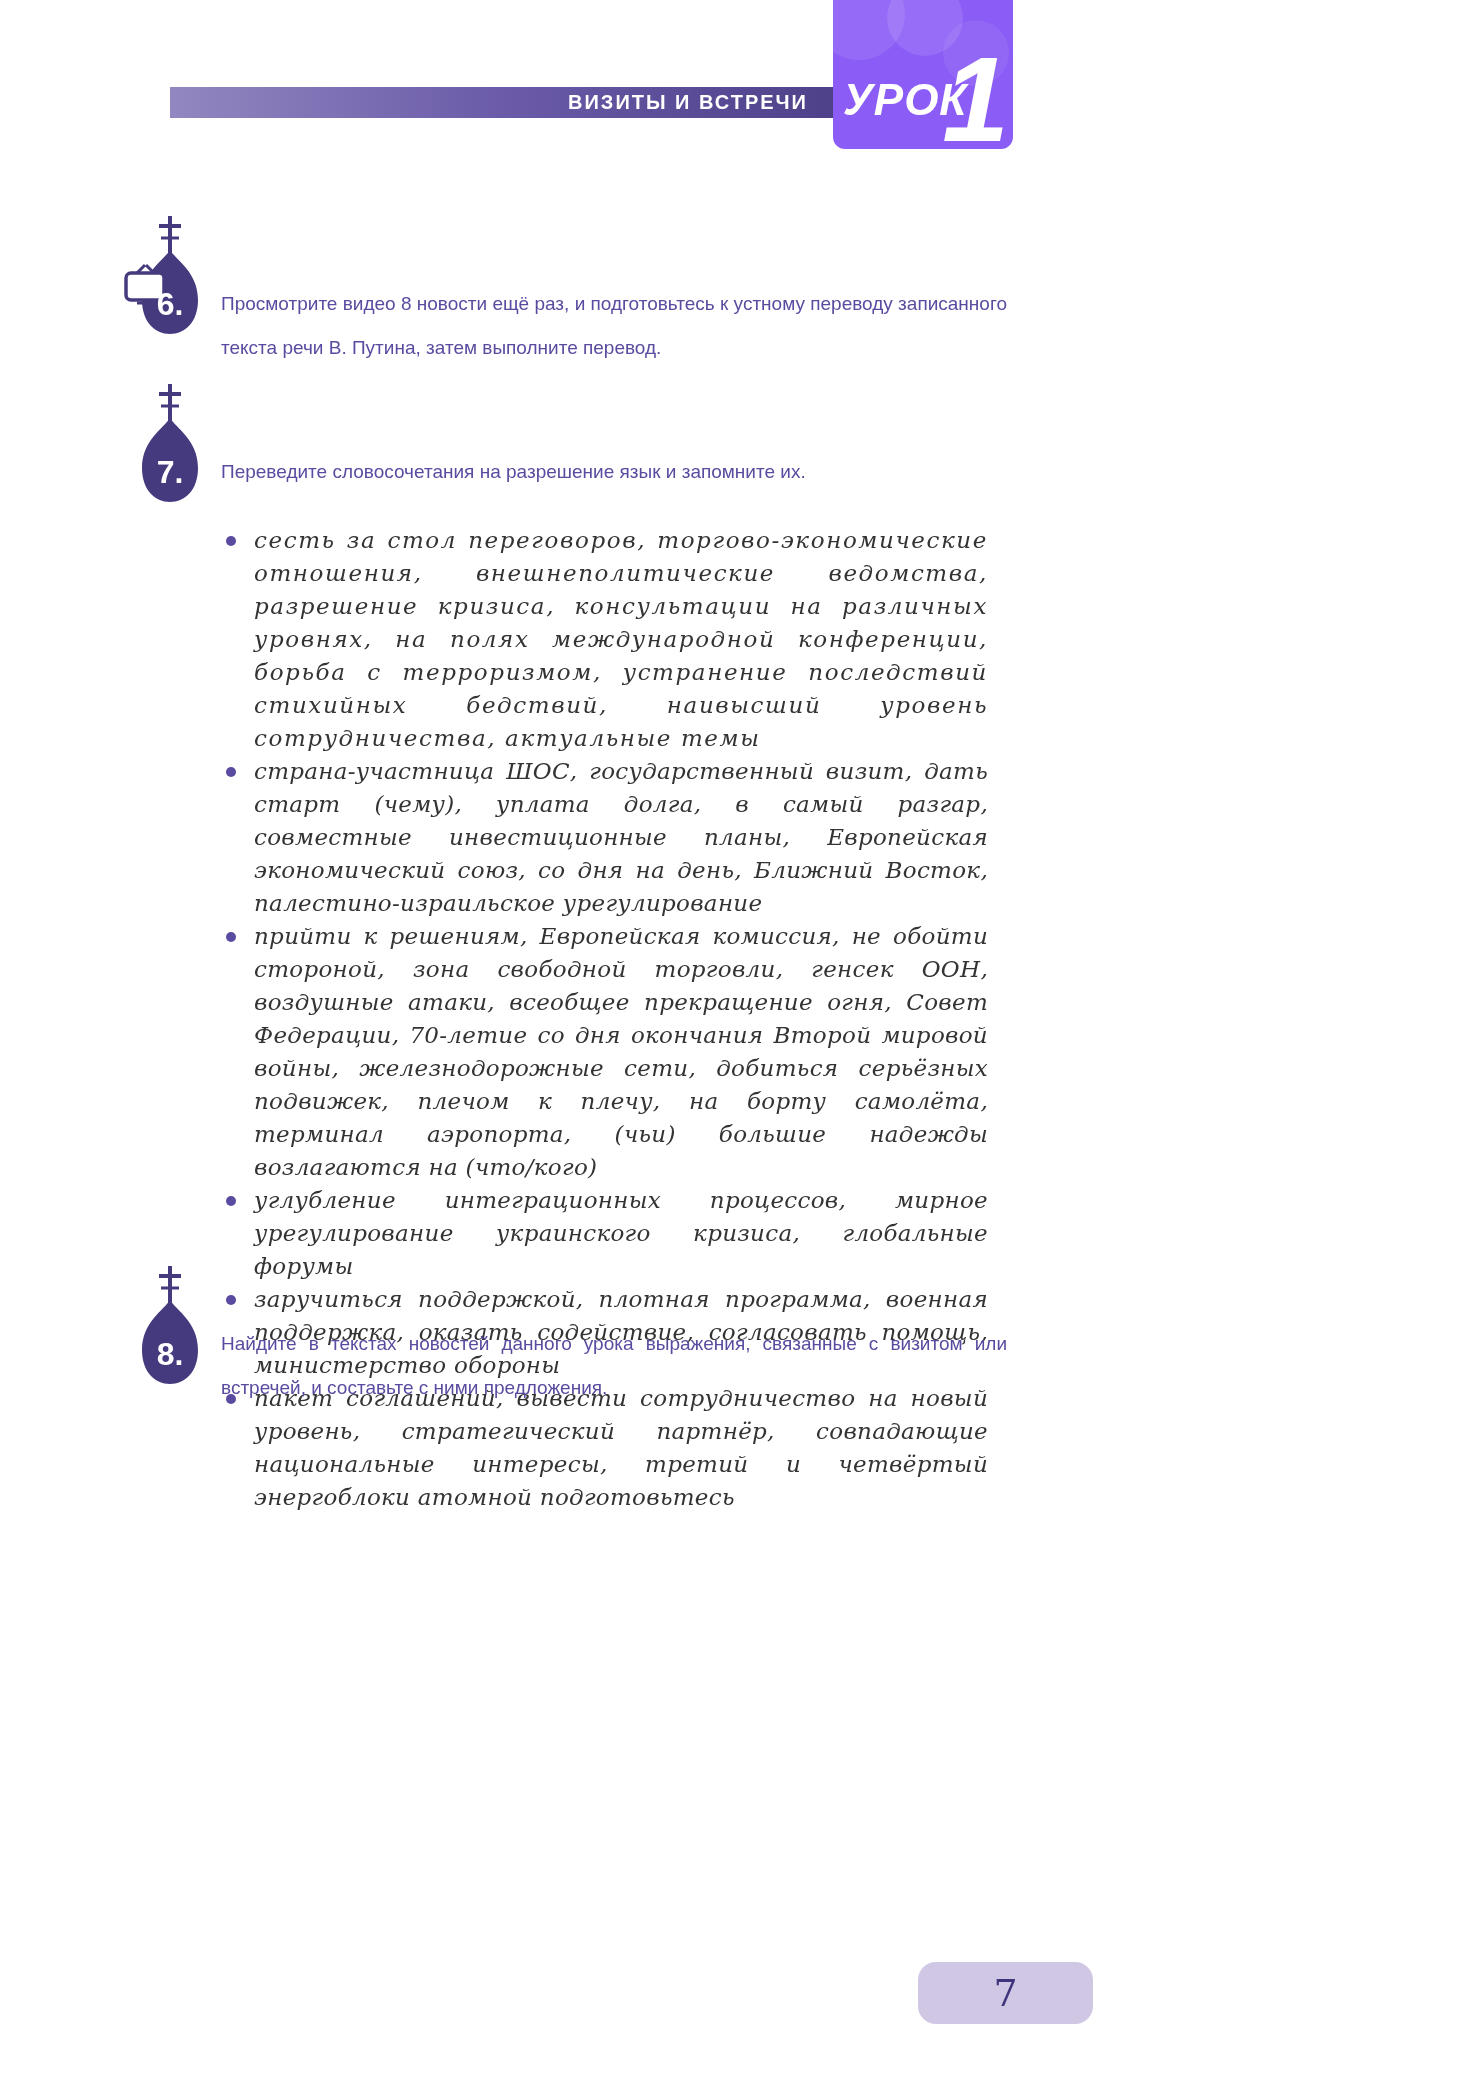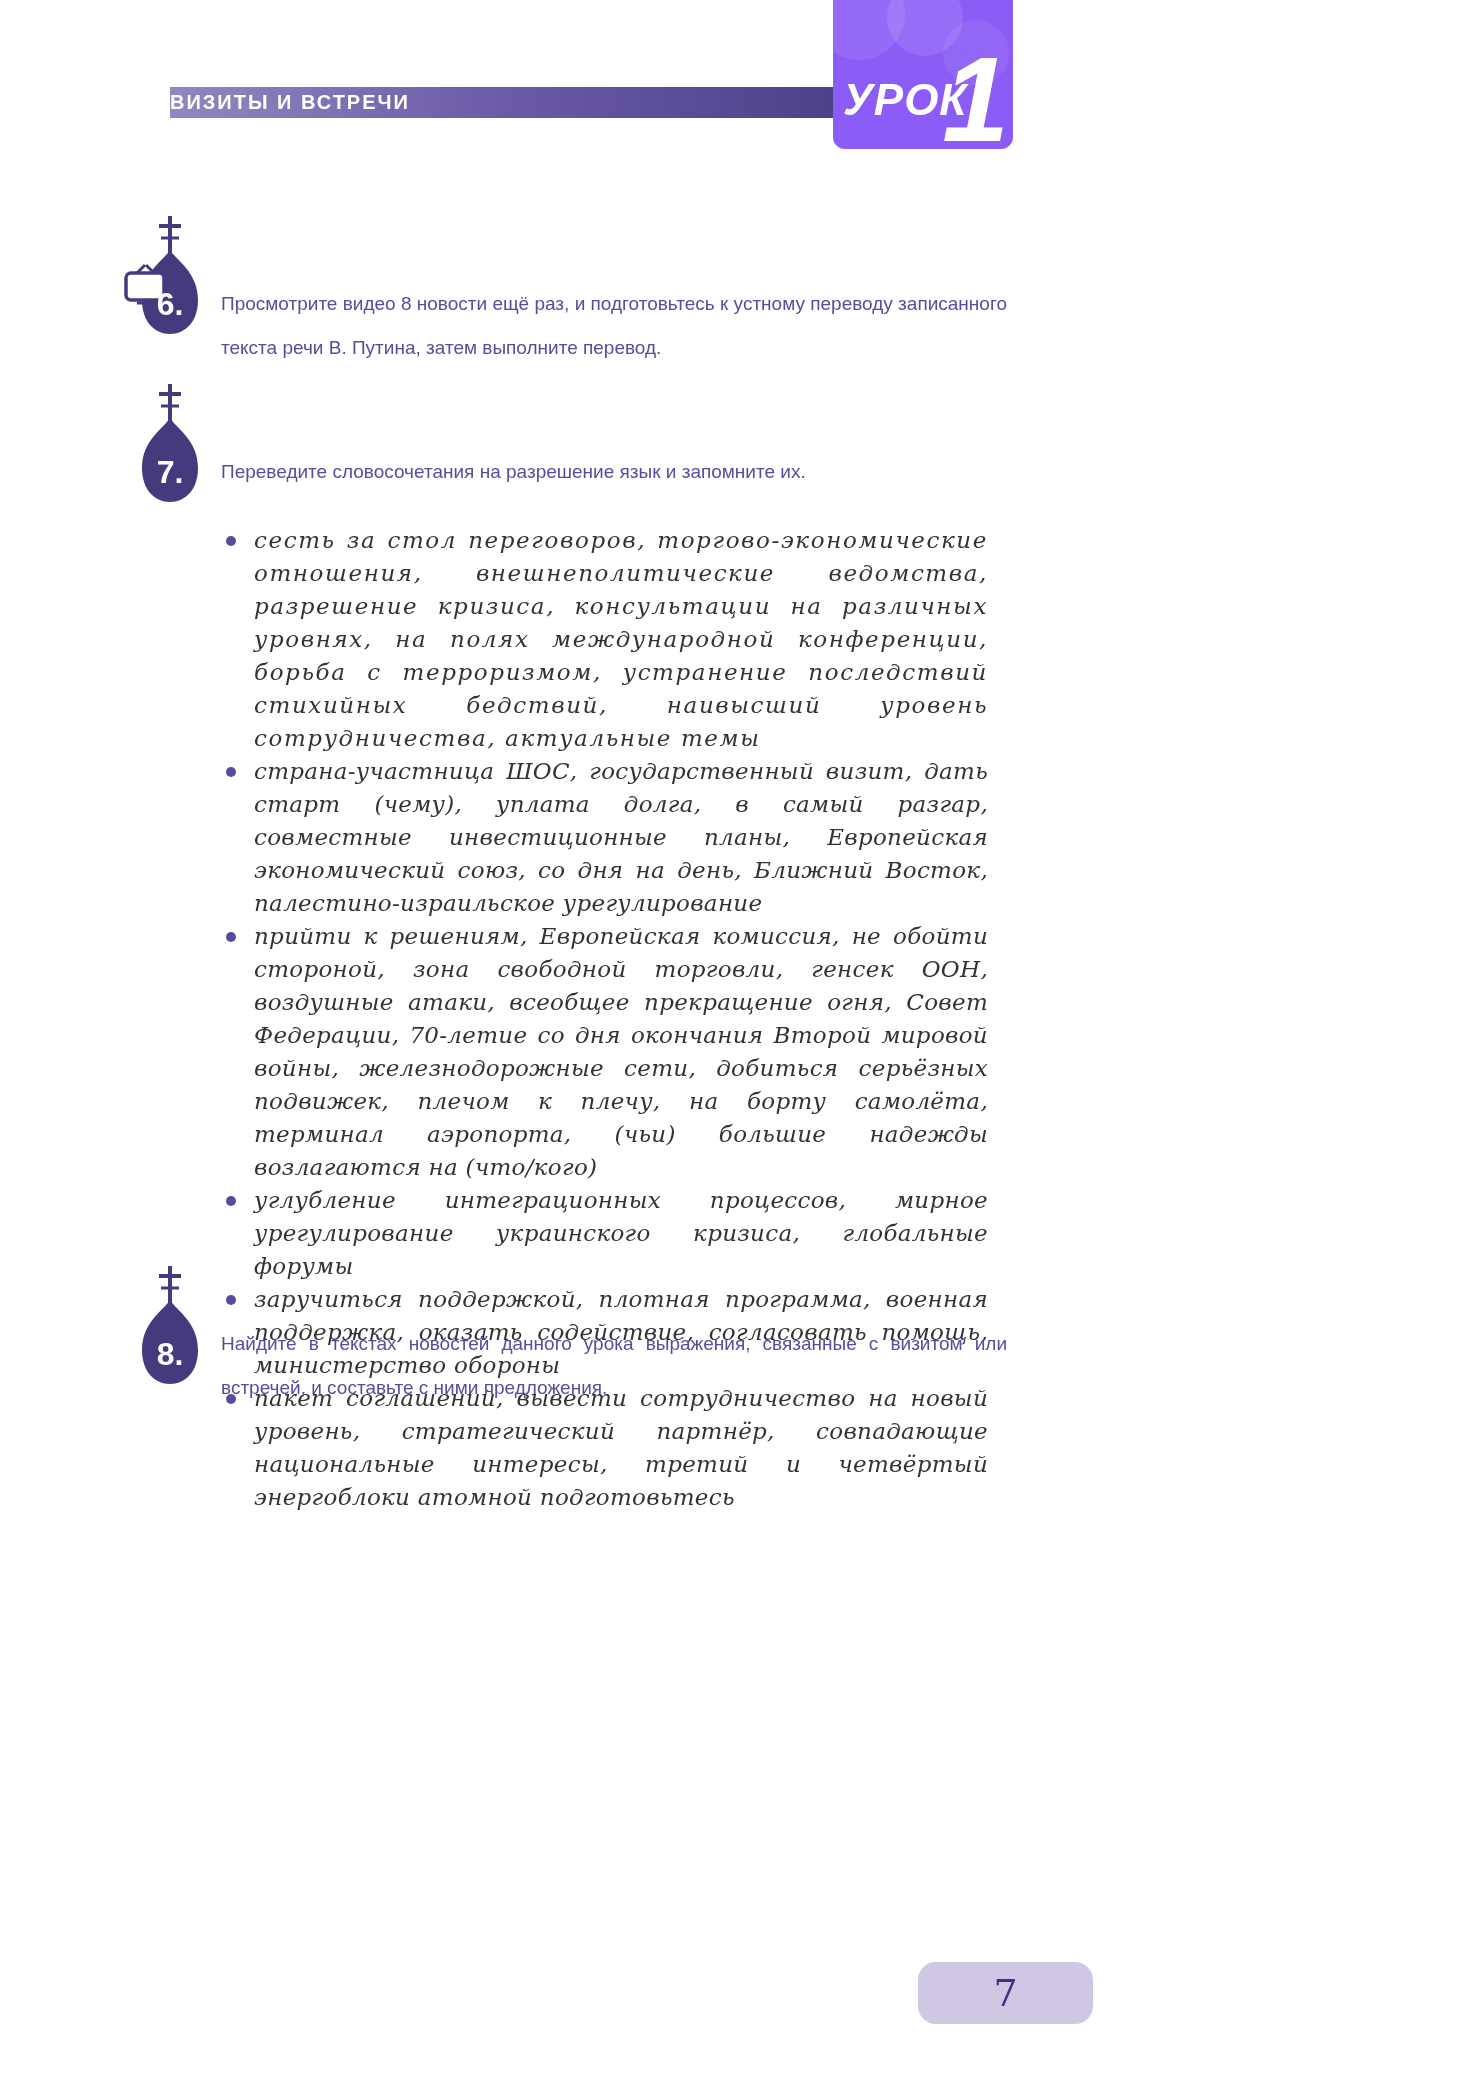--- a/index.html
+++ b/index.html
@@ -5,21 +5,21 @@
   html,body { margin:0; padding:0; background:#ffffff; }
   .page {
     position:relative; width:1457px; height:2079px; background:#ffffff;
     font-family:"Liberation Sans", sans-serif; overflow:hidden;
   }
 
   
   .header-bar {
     position:absolute; left:170px; top:87px; width:843px; height:31px;
     background:linear-gradient(90deg,#9287c0 0%, #6a5aa8 40%, #3f3378 100%);
-    display:flex; align-items:center; 
+    display:flex; align-items:center; justify-content:flex-end;
     padding-right:205px; box-sizing:border-box;
   }
   .header-bar .chapter-title {
     color:#ffffff; font-weight:bold; font-size:20px; letter-spacing:2px;
     white-space:nowrap;
   }
   .lesson-box {
     position:absolute; left:833px; top:0; width:180px; height:149px;
     background:#8b5cf6; border-radius:0 0 12px 12px; overflow:hidden;
   }

